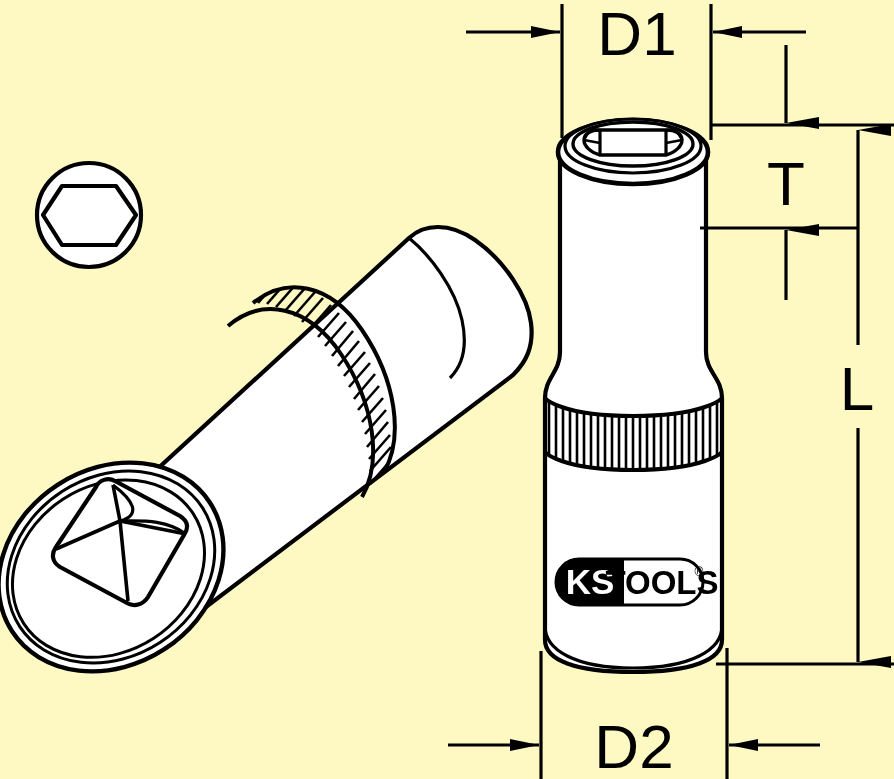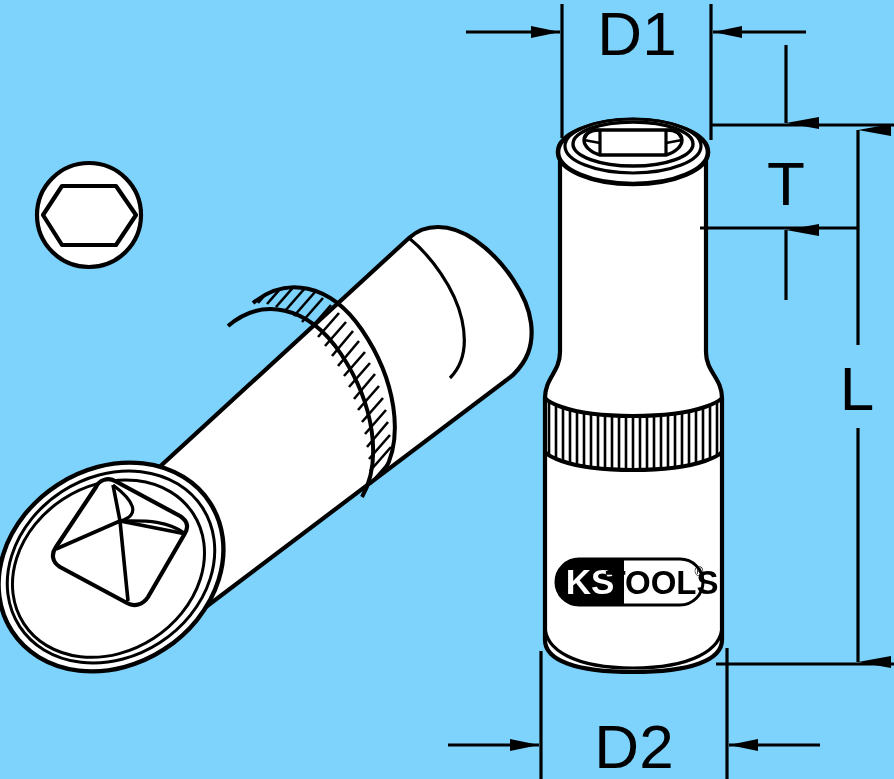--- a/index.html
+++ b/index.html
@@ -8,21 +8,21 @@
     padding: 0;
     background: #ffffff;
   }
   body {
     font-family: "Liberation Sans", sans-serif;
   }
   #stage {
     position: relative;
     width: 894px;
     height: 779px;
-    background: #7dd3fc;
+    background: #fef9c3;
     overflow: hidden;
   }
   #drawing {
     position: absolute;
     left: 0;
     top: 0;
     width: 894px;
     height: 779px;
   }
   .dim-label {

